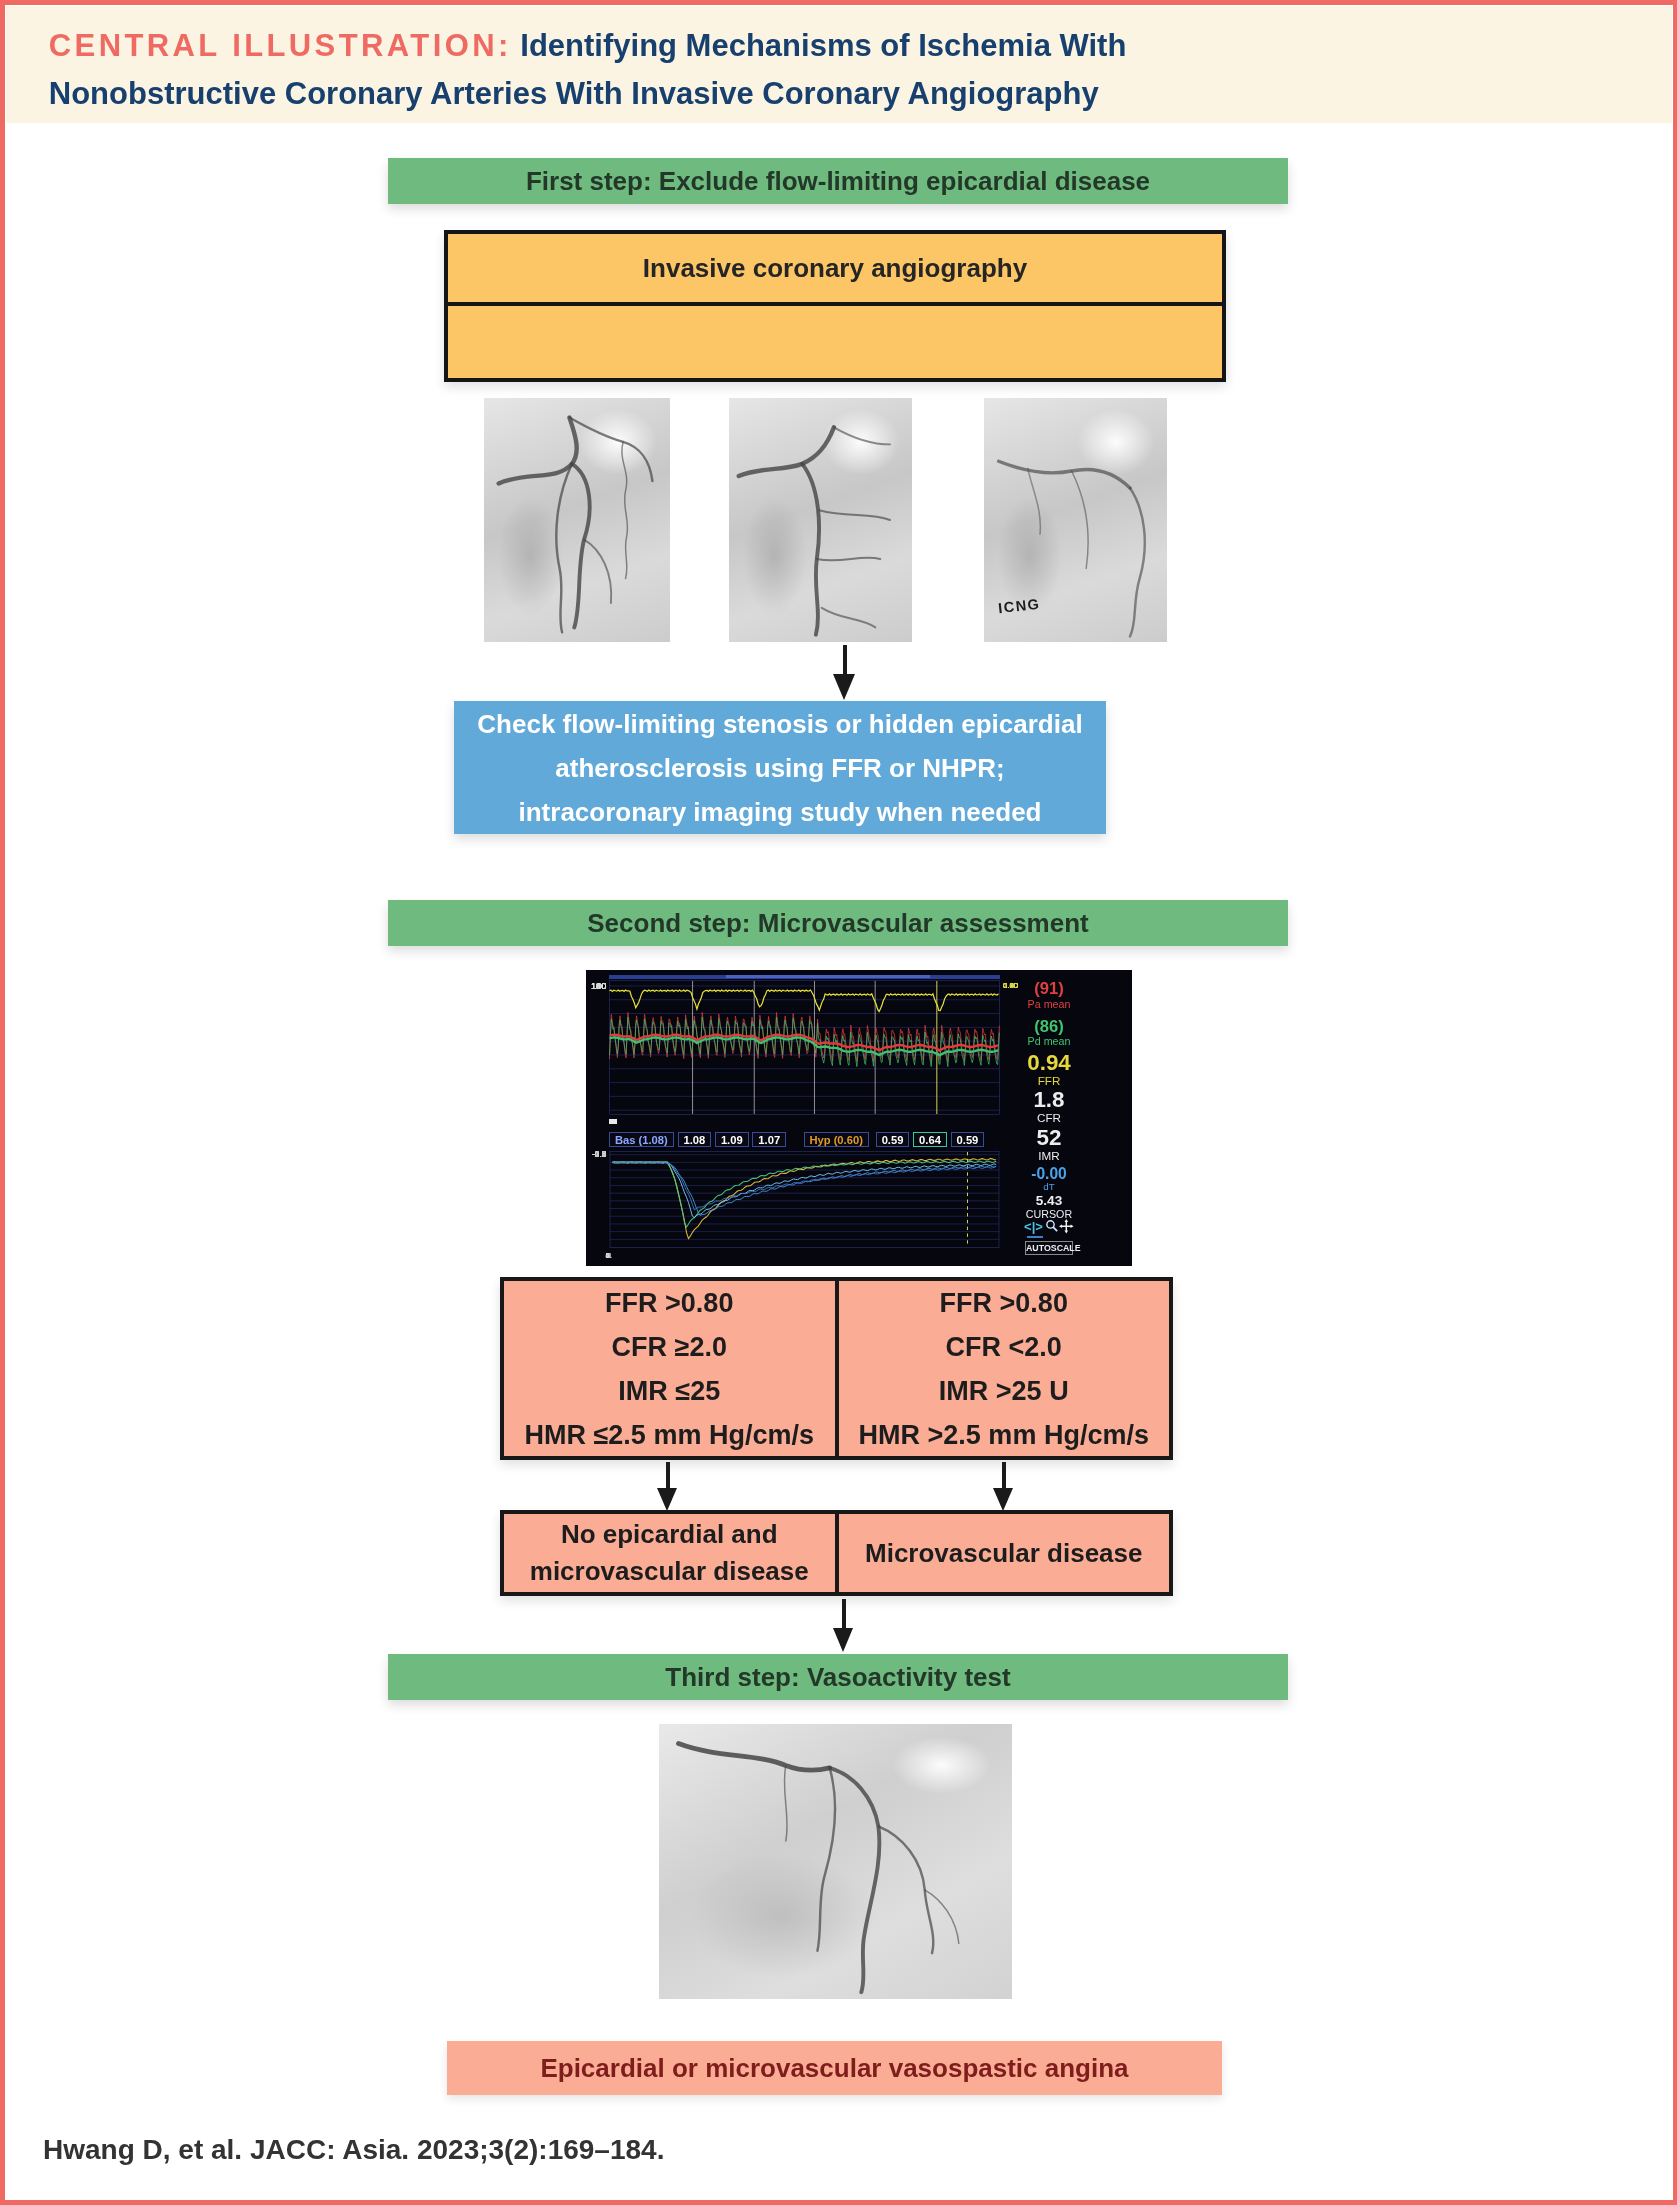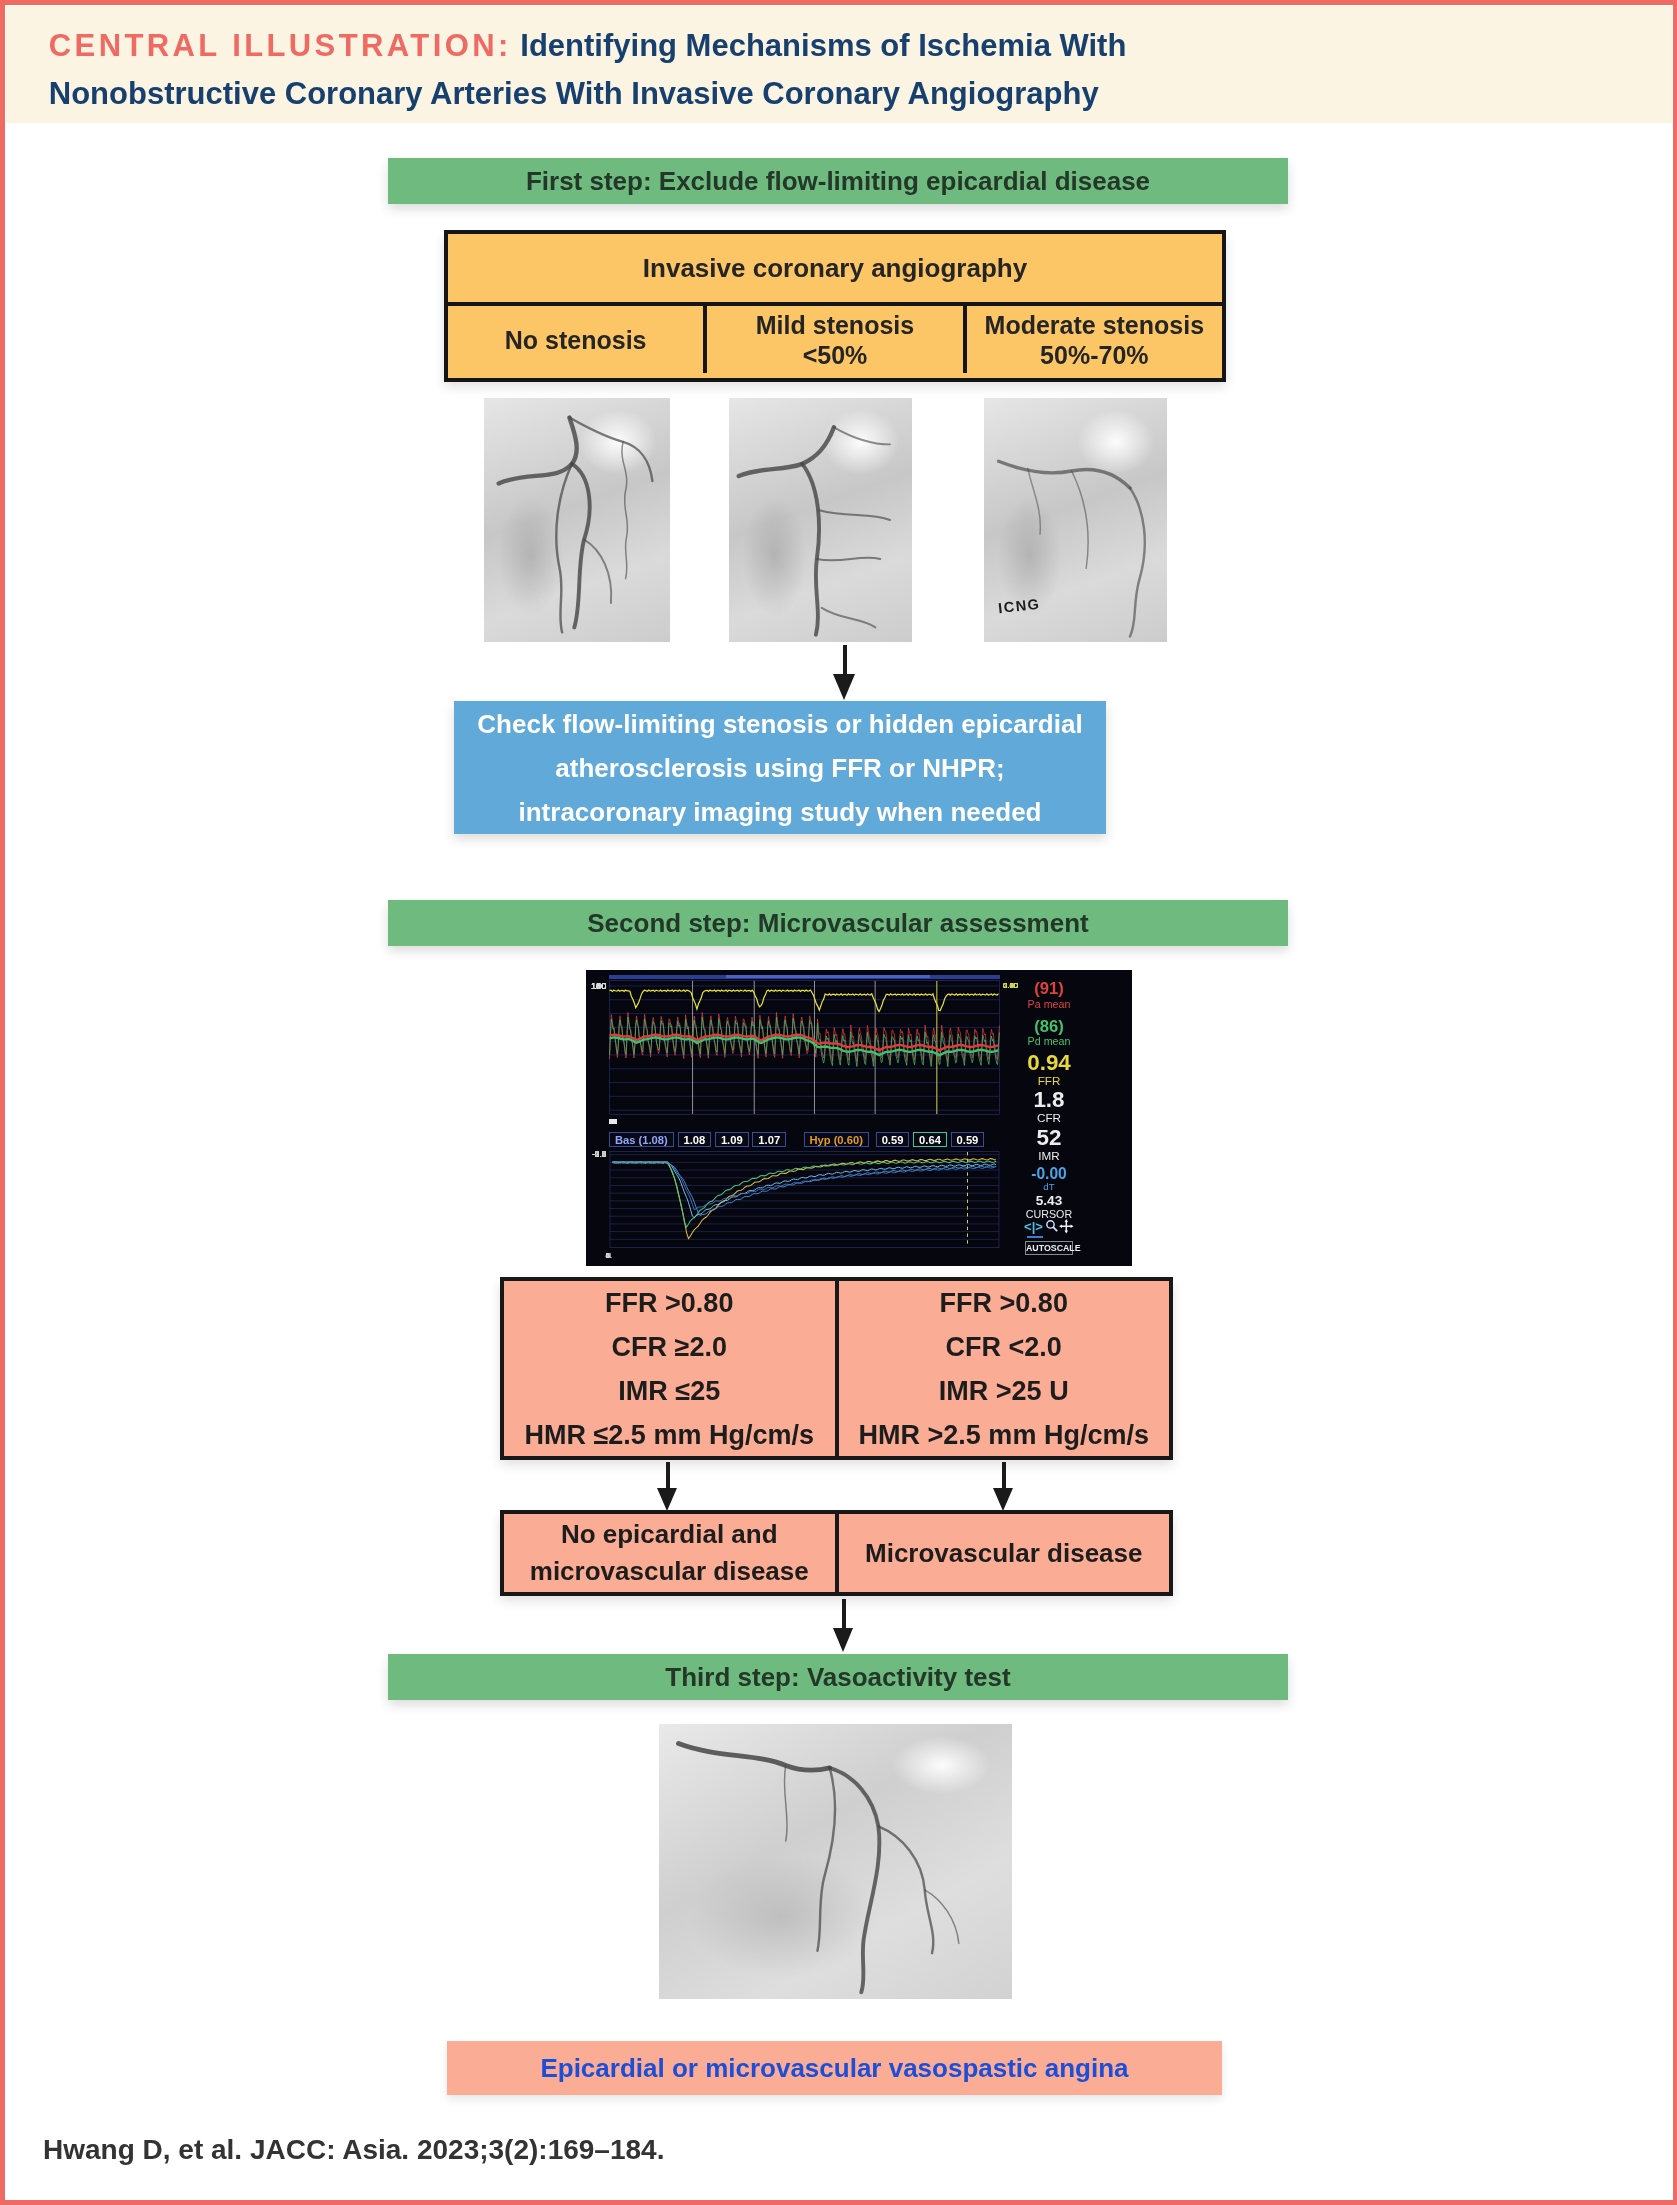--- a/index.html
+++ b/index.html
@@ -90,48 +90,41 @@
     font-size:8.8px; font-weight:bold; padding:1px 0; background:#0a0a14; }
 
   .pair { position:absolute; left:500px; width:673px; display:flex; border:4.9px solid #181818;
     background:#faac95; color:#1d1d1d; box-shadow:0 5.8px 10.7px rgba(0,0,0,0.12); }
   .pair > div { flex:1; display:flex; align-items:center; justify-content:center; text-align:center; white-space:pre-line; }
   .pair > div:first-child { border-right:4.9px solid #181818; }
   .criteria { top:1277px; height:183px; font-size:27px; font-weight:bold; line-height:44px; }
   .outcomes { top:1510px; height:86px; font-size:26px; font-weight:bold; line-height:37px; }
 
   .final-box { position:absolute; left:447px; top:2041px; width:775px; height:54px; background:#faac95;
-    display:flex; align-items:center; justify-content:center; font-size:26px; font-weight:bold; color:#1d4ed8;
+    display:flex; align-items:center; justify-content:center; font-size:26px; font-weight:bold; color:#7f1d1d;
     box-shadow:0 4.9px 8.8px rgba(0,0,0,0.10); }
   .citation { position:absolute; left:43px; top:2134px; font-size:28px; font-weight:bold; color:#333333; }
   .vessel { fill:none; stroke:#454545; stroke-linecap:round; }
 </style>
 </head>
 <body>
 
 <div class="frame"></div>
 
 <div class="header-band">
   <div class="title">
     <span class="eyebrow">CENTRAL ILLUSTRATION:</span><span class="navy"> Identifying Mechanisms of Ischemia With</span><br>
     <span class="navy">Nonobstructive Coronary Arteries With Invasive Coronary Angiography</span>
   </div>
 </div>
 
 <div class="banner banner1">First step: Exclude flow-limiting epicardial disease</div>
 
 <div class="ica-table">
   <div class="ica-head">Invasive coronary angiography</div>
-  <div class="ica-row">
-    <div class="ica-cell">No stenosis</div>
-    <div class="ica-cell">Mild stenosis
-&lt;50%</div>
-    <div class="ica-cell">Moderate stenosis
-50%-70%</div>
-  </div>
 </div>
 
 <div class="angio a1">
   <svg viewBox="0 0 381 502">
     <path class="vessel" stroke-width="9" opacity="0.8" d="M30,175 C90,150 150,170 180,135 C200,110 185,70 175,40"></path>
     <path class="vessel" stroke-width="8" opacity="0.8" d="M180,135 C220,160 225,230 205,290 C190,350 200,420 185,470"></path>
     <path class="vessel" stroke-width="5" opacity="0.7" d="M180,135 C150,200 140,280 155,350 C165,400 150,440 160,480"></path>
     <path class="vessel" stroke-width="4" opacity="0.6" d="M205,290 C240,310 265,360 260,420"></path>
     <path class="vessel" stroke-width="5" opacity="0.7" d="M175,40 C210,60 250,80 285,90 C320,100 340,130 345,170"></path>
     <path class="vessel" stroke-width="3" opacity="0.6" d="M285,90 C275,130 300,150 290,190 C282,225 300,250 292,285 C285,315 298,340 290,370"></path>

